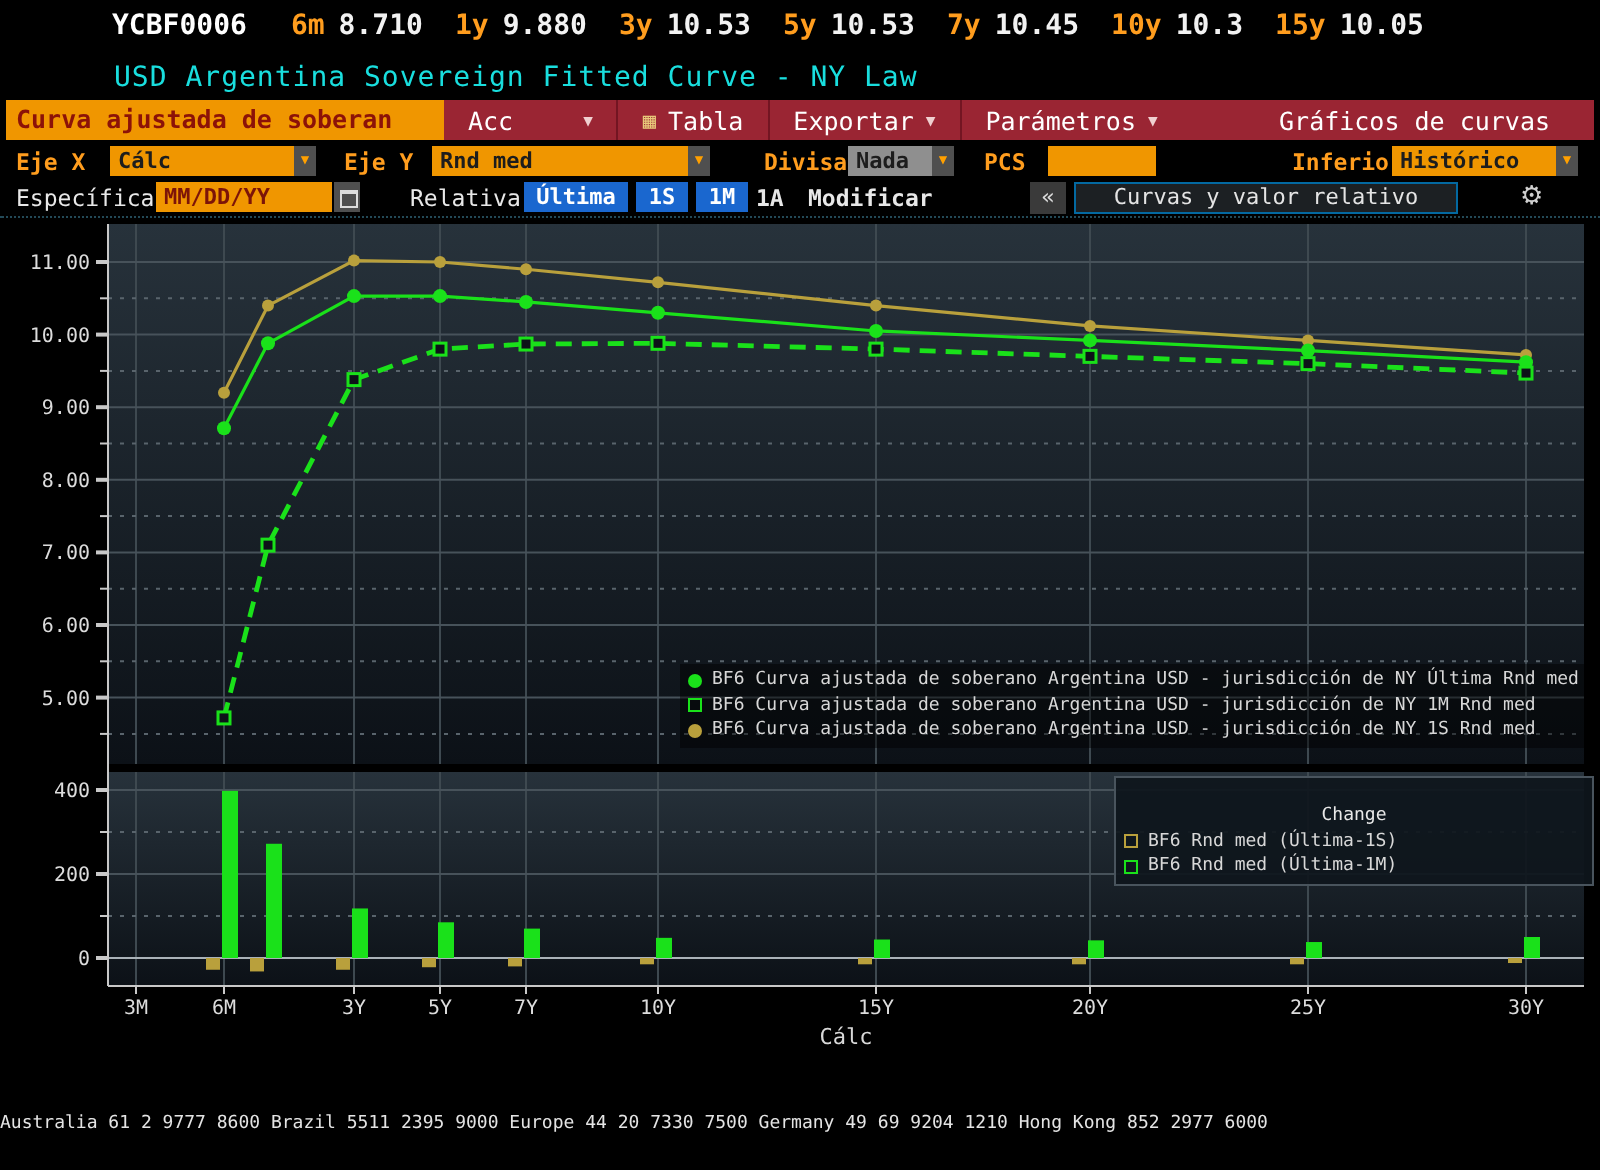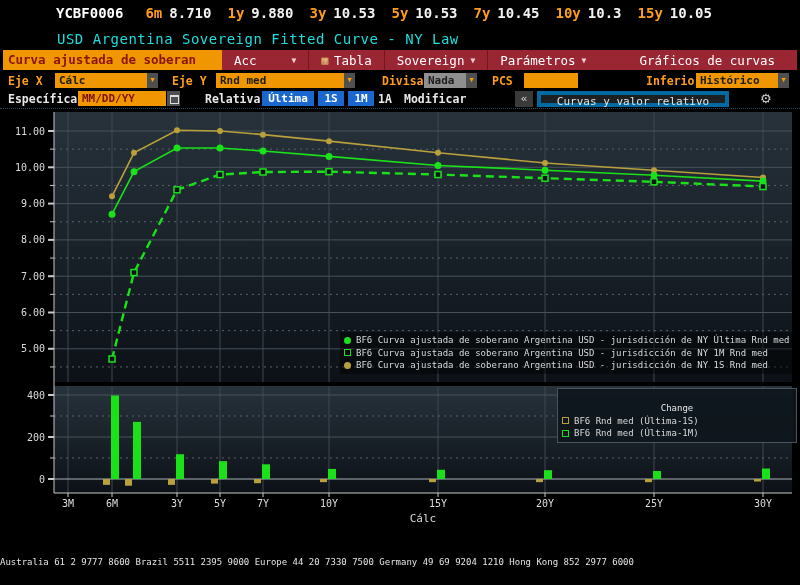--- a/index.html
+++ b/index.html
@@ -27,39 +27,39 @@
     font-size: 12.5px; color: #fff; }
   .red-btn { padding: 0 12px; height: 100%; display: flex; align-items: center; gap: 6px;
     border-left: 1px solid #731522; white-space: nowrap; }
   .red-btn:first-child { border-left: none; gap: 35px; }
   .caret { font-size: 8px; color: #f0d0d0; }
   .grid-icon { color: #e8c87a; font-size: 11px; }
   .graficos { margin-left: auto; padding-right: 22px; white-space: nowrap; }
 
   
   .ctl-label { color: #ff9d1e; font-size: 11.5px; font-weight: bold; top: 2px; }
-  .white-label { color: #e8e8e8; font-size: 11.5px; font-weight: bold; top: 2px; }
+  .white-label { color: #e8e8e8; font-size: 11.5px; font-weight: normal; top: 2px; }
   .row4 { top: 72px; left: 0; width: 800px; height: 17px; }
   .row5 { top: 90px; left: 0; width: 800px; height: 19px; border-bottom: 1px dotted #234a58; }
   .sel { height: 15px; background: #f09600; color: #1d1d1d; font-size: 11px; font-weight: bold;
     line-height: 15px; padding-left: 4px; top: 1px; white-space: nowrap; overflow: hidden; }
   .sel.gray { background: #8f8f8f; }
   .arrowbox { width: 11px; height: 15px; background: #4f4f4f; color: #ffa000; font-size: 7px;
     text-align: center; line-height: 15px; top: 1px; }
   .inputbox { height: 15px; background: #f09600; top: 1px; border: none; font-family: "DejaVu Sans Mono", monospace;
     font-size: 11px; font-weight: bold; color: #7c1408; padding-left: 4px; }
   .calbox { width: 13px; height: 15px; background: #4f4f4f; top: 1px; }
   .calbox::after { content: ""; position: absolute; left: 3px; top: 4px; width: 7px; height: 7px;
     border: 1px solid #ddd; background: linear-gradient(#ddd 1px, transparent 1px); }
   .bluebtn { height: 15px; background: #1a67cf; color: #fff; font-size: 11px; font-weight: bold;
     text-align: center; line-height: 15px; top: 1px; }
   .plainbtn { color: #e8e8e8; font-size: 11.5px; font-weight: bold; top: 2px; }
   .backbtn { width: 18px; height: 16px; background: #3a3a3a; color: #ddd; text-align: center;
     line-height: 15px; font-size: 11px; top: 1px; }
-  .tabbtn { height: 16px; background: #1c2023; border: 4px solid #0369a1; color: #e4e4e4;
+  .tabbtn { height: 16px; background: #1c2023; border: 1px solid #0369a1; color: #e4e4e4;
     font-size: 11px; text-align: center; line-height: 14px; top: 1px; }
   .gear { color: #cfcfcf; font-size: 13px; top: 1px; font-family: "DejaVu Sans", sans-serif; }
 
   
   #chart-wrap { top: 110px; left: 0; width: 800px; height: 426px; }
   svg text { font-family: "DejaVu Sans Mono", monospace; }
 
   
   .legend-main { top: 332px; left: 340px; width: 458px; background: rgba(0,0,0,.45);
     font-size: 9px; color: #d8d8d8; padding: 2px 4px; line-height: 12.5px; }
@@ -120,21 +120,21 @@
   <div class="red-bar">
     <div class="red-btn">
       <span>Acc</span>
       <span class="caret">▼</span>
     </div>
     <div class="red-btn">
       <span class="grid-icon">▦</span>
       <span>Tabla</span>
     </div>
     <div class="red-btn">
-      <span>Sovereign</span>
+      <span>Exportar</span>
       <span class="caret">▼</span>
     </div>
     <div class="red-btn">
       <span>Parámetros</span>
       <span class="caret">▼</span>
     </div>
     <div class="graficos">Gráficos de curvas</div>
   </div>
 </div>
 

